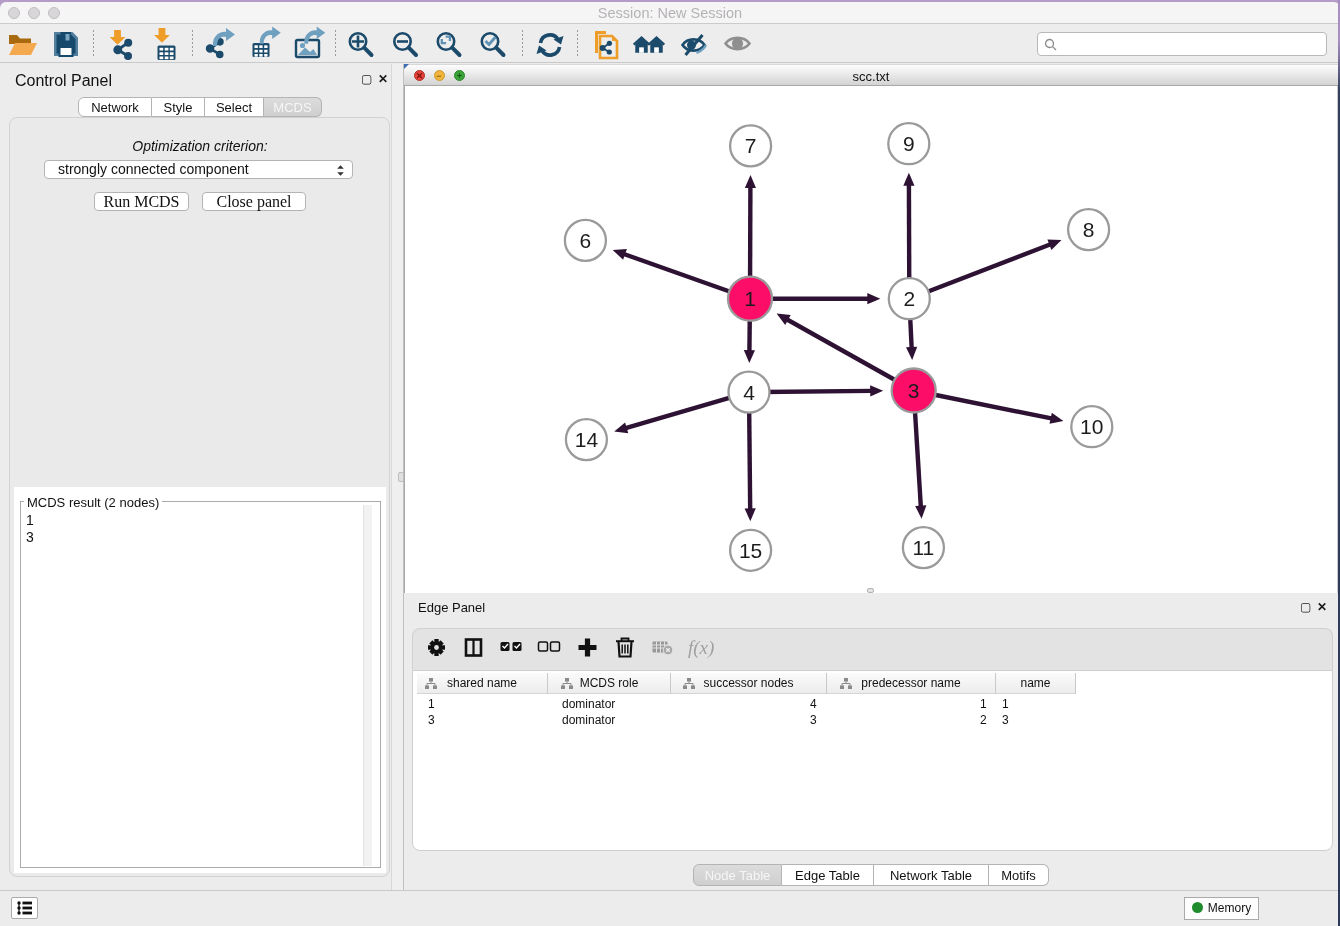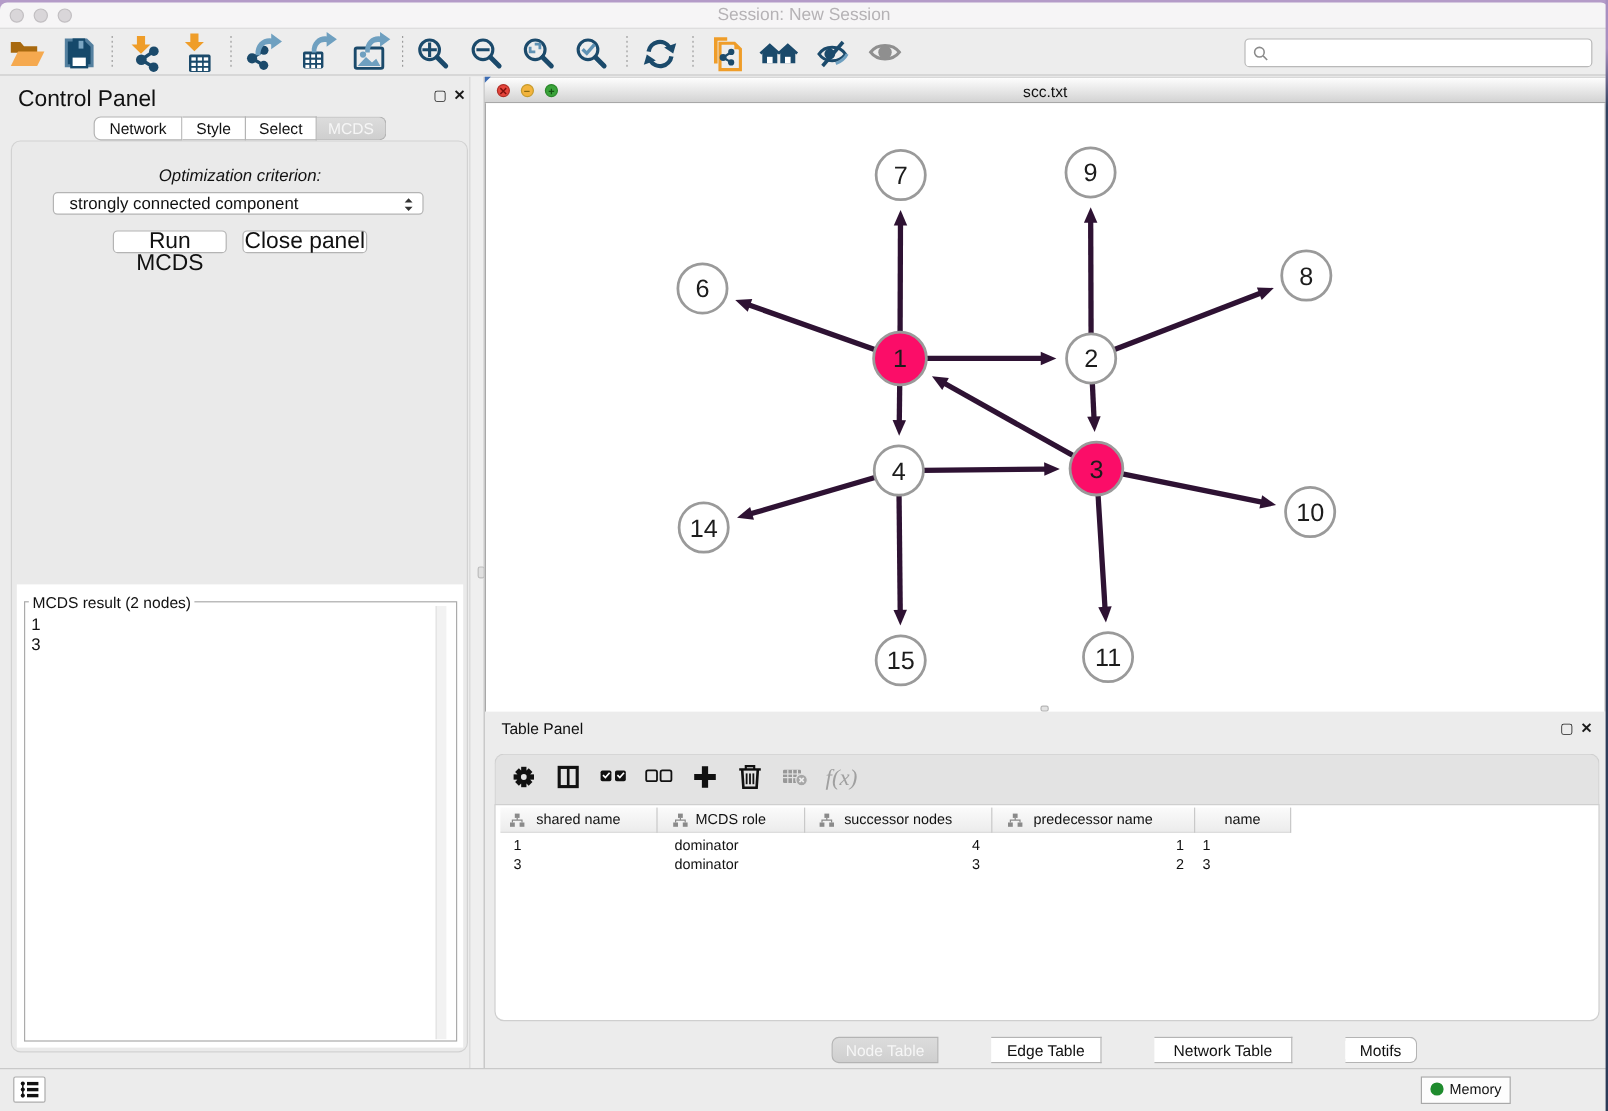--- a/index.html
+++ b/index.html
@@ -9,33 +9,33 @@
   
   #deskstrip { left:0; top:0; width:1340px; height:12px; background:#b49bc8; }
   #titlebar { left:0; top:1.5px; width:1340px; height:22px; background:#f6f5f6; border-bottom:1px solid #cccbcc; border-radius:6px 6px 0 0; }
   .tl-grey { top:7px; width:12px; height:12px; border-radius:50%; background:#d9d6d9; border:1px solid #c2bfc2; }
   #wintitle { left:0; top:5px; width:1340px; text-align:center; font-size:14.5px; color:#b5b2b5; }
   #toolbar { left:0; top:24px; width:1340px; height:39px; background:#ededed; border-bottom:1px solid #c9c9c9; }
   .sep { top:30px; width:1px; height:27px;
      background-image:linear-gradient(#9a9a9a 2px, transparent 2px); background-size:1px 4px; }
   #searchbox { left:1037px; top:32px; width:290px; height:24px; background:#fff; border:1px solid #b9b9b9; border-radius:4px; }
   
-  #cp-title { left:15px; top:72px; font-size:19px; color:#111; }
+  #cp-title { left:15px; top:72px; font-size:16px; color:#111; }
   .panel-btns { font-size:12px; color:#1a1a1a; }
   #cp-content { left:9px; top:117px; width:381px; height:760px; background:#eaeaea; border:1px solid #d2d2d2; border-radius:8px; }
   #cp-white { left:14px; top:487px; width:372px; height:386px; background:#fff; }
   .tabstrip { display:flex; height:20px; }
   .tab { height:20px; border:1px solid #b4b4b4; border-left:none; background:#fff; font-size:13px; color:#111; text-align:center; line-height:19px; }
   .tab.first { border-left:1px solid #b4b4b4; border-radius:6px 0 0 6px; }
   .tab.last { border-radius:0 6px 6px 0; }
   .tab.sel { background:linear-gradient(#dcdcdc,#cfcfcf); color:#f6f6f6; }
   #cp-tabs { left:78px; top:97px; }
   #opt-label { left:10px; top:138px; width:380px; text-align:center; font-size:14px; color:#111;font-style:italic; }
   #dropdown { left:44px; top:160px; width:309px; height:19px; background:#fff; border:1px solid #b4b4b4; border-radius:4px; font-size:14px; color:#111; line-height:17px; padding-left:13px; }
-  .btn { background:#fff; border:1px solid #b4b4b4; border-radius:4px; font-size:19px; color:#111; text-align:center; line-height:18px; height:19px; }
+  .btn { background:#fff; border:1px solid #b4b4b4; border-radius:4px; font-size:16px; color:#111; text-align:center; line-height:18px; height:19px;font-family:Liberation Serif, serif; }
   #btn-run { left:94px; top:192px; width:95px; }
   #btn-close { left:202px; top:192px; width:104px; }
   #fieldset { left:20px; top:501px; width:361px; height:367px; border:1px solid #ababab; }
   #fieldset-label { left:24px; top:495px; background:#ffffff; padding:0 3px; font-size:13px; color:#111; }
   #mcds-items { left:26px; top:512px; font-size:14px; color:#111; line-height:16.5px; }
   #cp-scroll { left:363px; top:505px; width:9px; height:361px; background:#f2f2f2; border-left:1px solid #e2e2e2; }
   
   #vsplit { left:391px; top:64px; width:13px; height:826px; background:#efefef; border-left:1px solid #d8d8d8; border-right:1px solid #c0c0c0; }
   #vgrip { left:398px; top:472px; width:6px; height:10px; background:#e0e0e0; border:1px solid #bdbdbd; border-radius:2px; }
   
@@ -45,21 +45,21 @@
   .light { top:70px; width:11px; height:11px; border-radius:50%; font-size:9px; font-weight:bold; text-align:center; line-height:11px; }
   #canvas { left:404px; top:86px; width:934px; height:507px; background:#fff; border-left:1px solid #a8a8a8; border-right:1px solid #c9c9c9; }
   #hgrip { left:867px; top:588px; width:7px; height:5px; background:#e3e3e3; border:1px solid #b5b5b5; border-radius:2px; }
   
   #tp-title { left:418px; top:600px; font-size:13px; color:#111; }
   #tp-toolbar { left:412px; top:628px; width:921px; height:42px; background:#e3e3e3; border:1px solid #d0d0d0; border-bottom:none; border-radius:8px 8px 0 0; }
   #tp-table { left:412px; top:670px; width:921px; height:181px; background:#fff; border:1px solid #cfcfcf; border-radius:0 0 8px 8px; }
   #tp-header { left:417px; top:673px; width:659px; height:21px; background:linear-gradient(#fbfbfb,#ececec); border-bottom:1px solid #d5d5d5; }
   .th { position:absolute; top:0; height:21px; font-size:12px; color:#111; text-align:center; line-height:21px; border-right:1px solid #c9c9c9; }
   .rowtxt { position:absolute; font-size:12px; color:#111; }
-  .tabstrip2 { display:flex; height:22px;gap:44px; }
+  .tabstrip2 { display:flex; height:22px; }
   #tp-tabs { left:693px; top:864px; }
   
   #statusline { left:0; top:890px; width:1340px; height:1px; background:#c9c9c9; }
   #listbtn { left:11px; top:897px; width:27px; height:22px; background:#fff; border:1px solid #ababab; border-radius:2px; }
   #membtn { left:1184px; top:897px; width:75px; height:23px; background:#fdfdfd; border:1px solid #a9a9a9; font-size:12px; color:#111; text-align:center; line-height:21px; }
   #rightedge { left:1338px; top:0; width:2px; height:926px; background:linear-gradient(#a98fc0 40px, #31415f 90px, #2b3a57 926px); }
 </style>
 </head>
 <body>
 <div id="deskstrip" class="abs"></div>
@@ -305,21 +305,21 @@
 <text x="344.0" y="313.6" font-size="21" fill="#1c1c1c" text-anchor="middle">4</text>
 <text x="508.7" y="312.0" font-size="21" fill="#1c1c1c" text-anchor="middle">3</text>
 <text x="181.4" y="361.1" font-size="21" fill="#1c1c1c" text-anchor="middle">14</text>
 <text x="686.8" y="348.2" font-size="21" fill="#1c1c1c" text-anchor="middle">10</text>
 <text x="345.6" y="471.8" font-size="21" fill="#1c1c1c" text-anchor="middle">15</text>
 <text x="518.4" y="469.1" font-size="21" fill="#1c1c1c" text-anchor="middle">11</text>
 
 </svg>
 <div id="hgrip" class="abs"></div>
 
-<div id="tp-title" class="abs">Table Panel</div>
+<div id="tp-title" class="abs">Edge Panel</div>
 <div class="abs panel-btns" style="left:1300px;top:600px;">▢</div>
 <div class="abs panel-btns" style="left:1317px;top:600px;font-weight:bold;">✕</div>
 <div id="tp-toolbar" class="abs"></div>
 <svg class="abs" style="left:412px;top:628px;" width="330" height="42" viewBox="0 0 330 42">
 
   <g transform="translate(24.5,19.5)">
     <g fill="#111">
         <rect x="-2.2" y="-8.5" width="4.4" height="17"></rect>
         <rect x="-8.5" y="-2.2" width="17" height="4.4"></rect>
     <g transform="rotate(45)">

